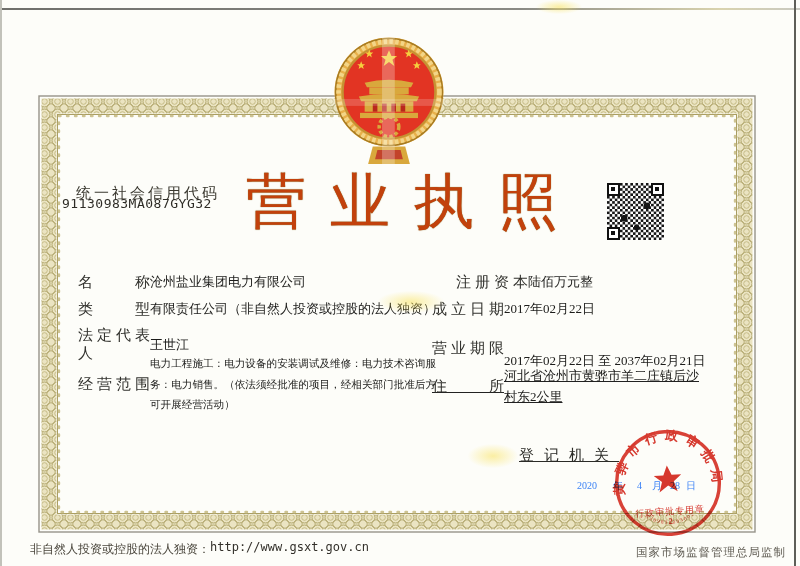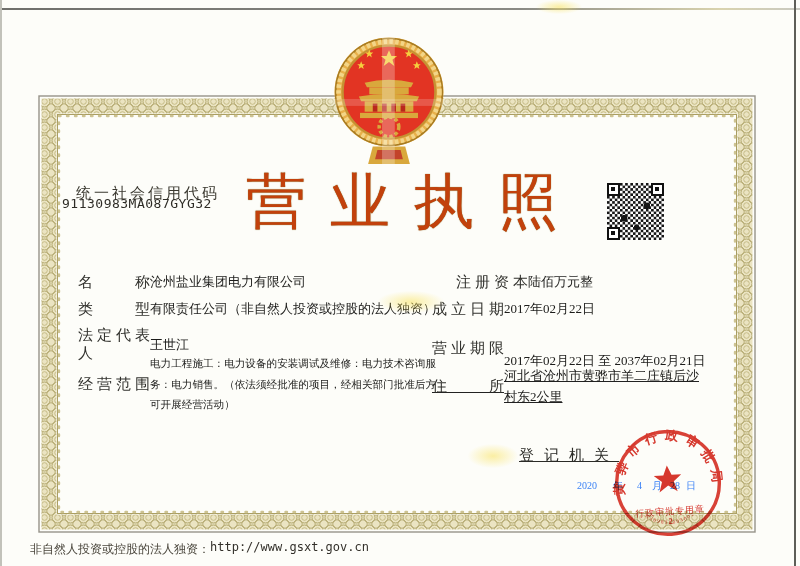--- a/index.html
+++ b/index.html
@@ -182,18 +182,19 @@
     <text x="60" y="93" font-size="9.5" fill="#d5281e" text-anchor="middle" letter-spacing="1" font-family="'Liberation Serif',serif">行政审批专用章</text>
     <text x="60" y="103" font-size="9" fill="#d5281e" text-anchor="middle" font-weight="bold">2</text>
     <text font-size="5.5" fill="#d5281e" letter-spacing="1.5">
       <textPath href="#sealArcBottom" startOffset="50%" text-anchor="middle">1309831003002</textPath>
     </text>
   </svg>
 
   <div class="footer-left">
     <span>非自然人投资或控股的法人独资：</span><span class="url">http://www.gsxt.gov.cn</span>
   </div>
+  <div class="footer-right">国家市场监督管理总局监制</div>
 
   <div class="smudge" style="left:378px;top:291px;width:66px;height:22px;"></div>
   <div class="smudge" style="left:468px;top:444px;width:50px;height:24px;"></div>
   <div class="smudge" style="left:536px;top:0;width:46px;height:14px;"></div>
 
 </div>
 
 </body></html>

